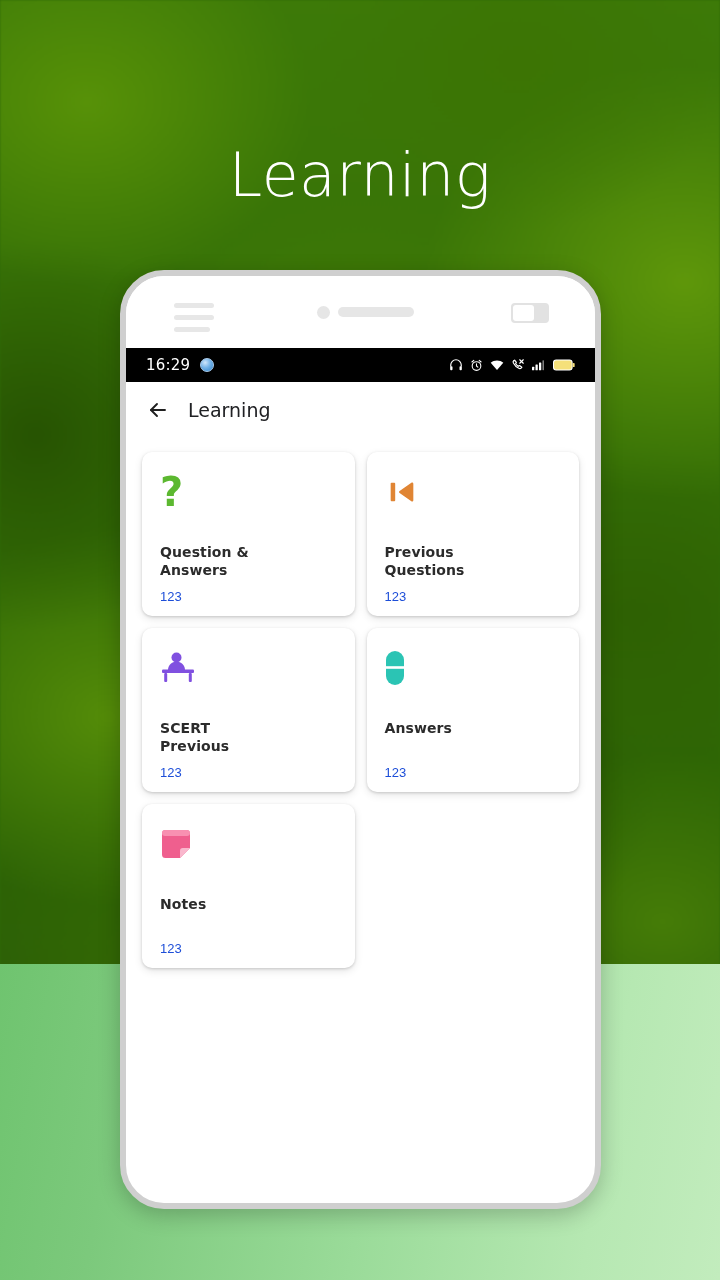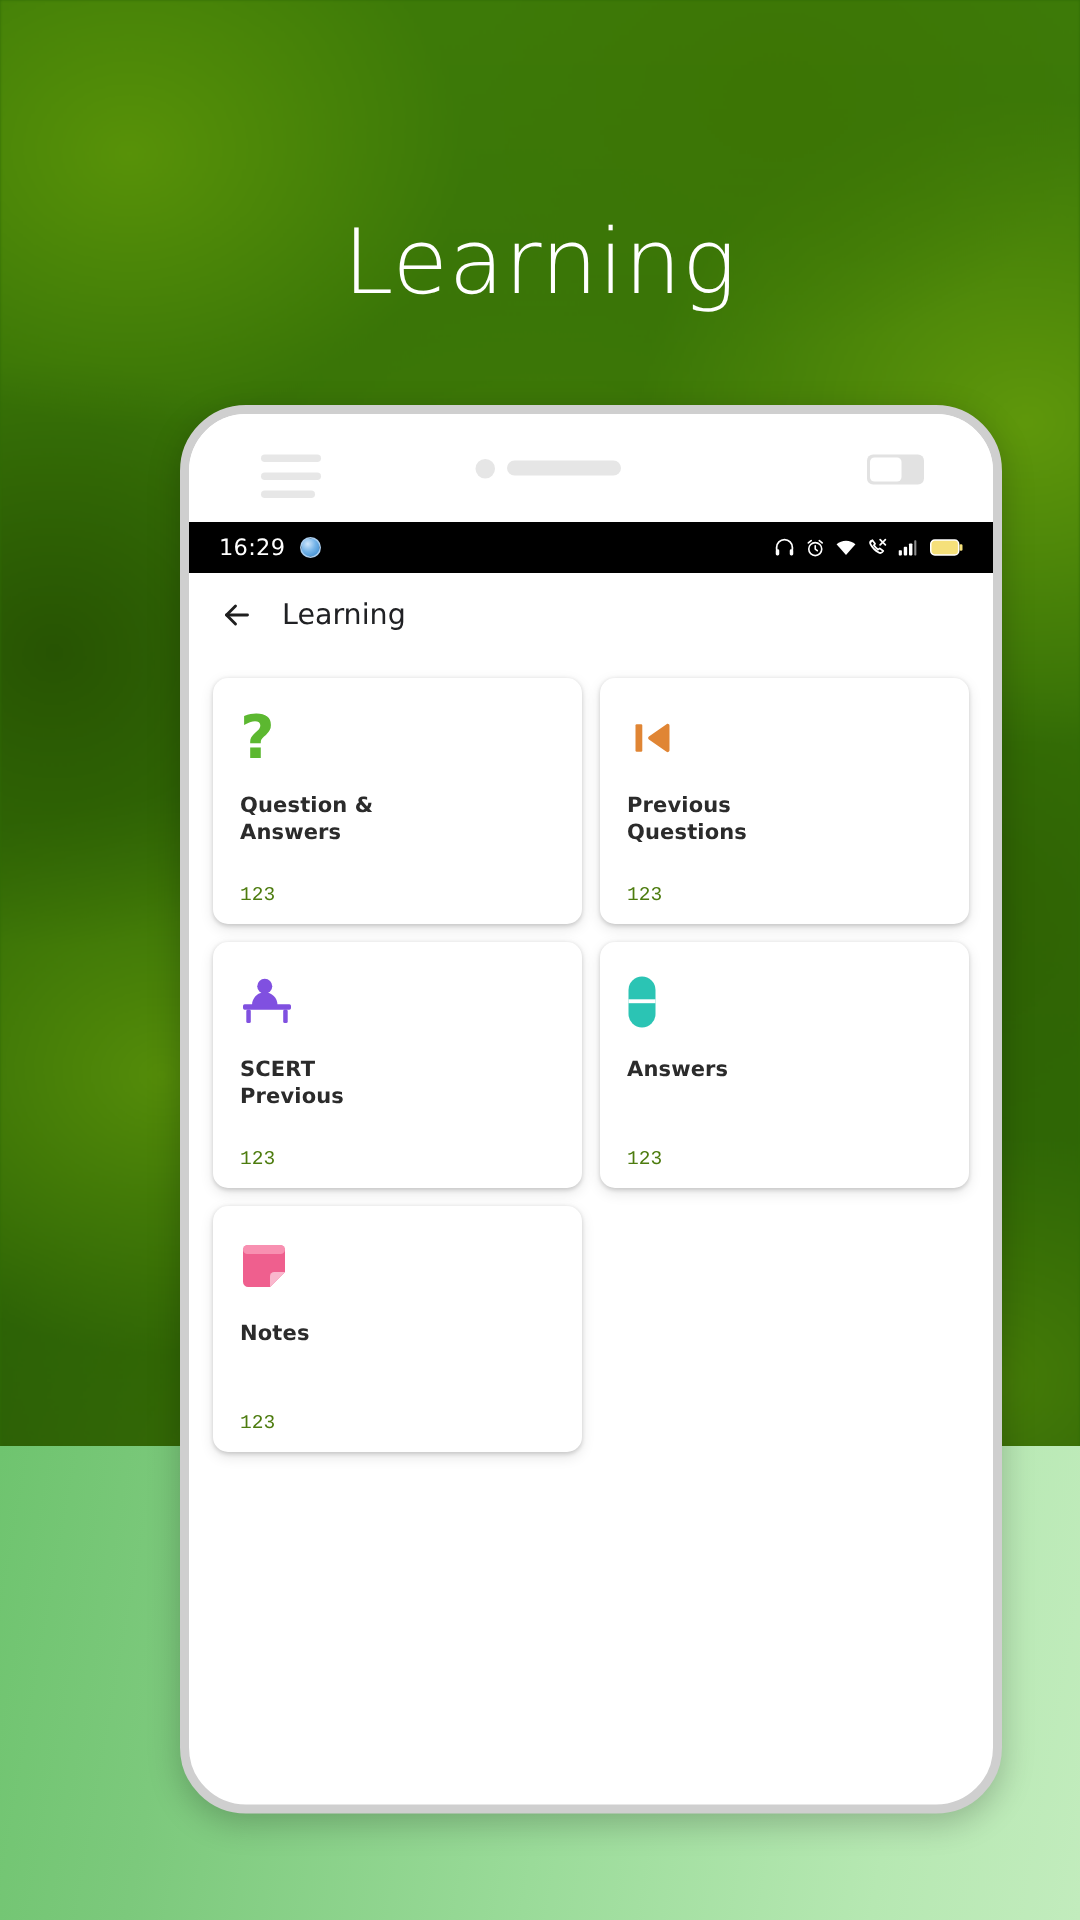--- a/index.html
+++ b/index.html
@@ -63,21 +63,21 @@
     letter-spacing: 0.5px;
     line-height: 76px;
     font-family: "DejaVu Sans", sans-serif;
   }
 
   
   .phone {
     position: absolute;
     left: 120px;
     top: 270px;
-    width: 548px;
+    width: 481px;
     height: 939px;
     background: #ffffff;
     border-radius: 44px;
     border: 6px solid #cfcfcf;
     box-sizing: border-box;
     overflow: hidden;
     box-shadow: 0 6px 22px rgba(0,0,0,0.22);
   }
 
   
@@ -220,34 +220,34 @@
     box-sizing: border-box;
     display: flex;
     flex-direction: column;
   }
   .card-icon {
     height: 44px;
     display: flex;
     align-items: center;
   }
   .card-title {
-    margin-top: 14px;
+    margin-top: 29px;
     font-size: 14px;
     font-weight: bold;
     color: #2b2b2b;
     line-height: 18px;
     letter-spacing: 0.1px;
     font-family: "DejaVu Sans", sans-serif;
     white-space: pre-line;
   }
   .card-count {
     margin-top: auto;
     font-size: 13px;
-    color: #4d7c0f;
-    font-family: Liberation Mono, monospace;
+    color: #1d4ed8;
+    font-family: Liberation Sans, sans-serif;
   }
 
   
   .icon-qmark {
     font-size: 40px;
     line-height: 40px;
     font-weight: bold;
     font-family: "DejaVu Sans", sans-serif;
   }
 </style>

